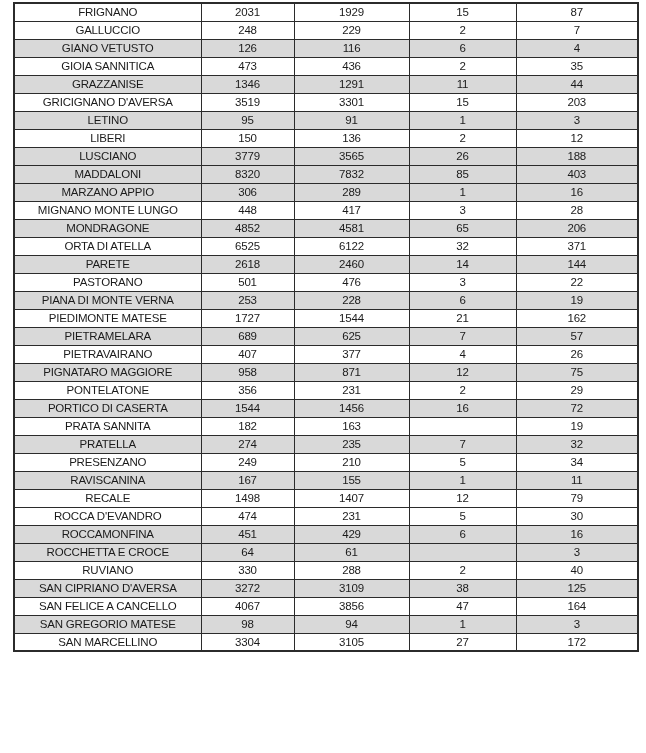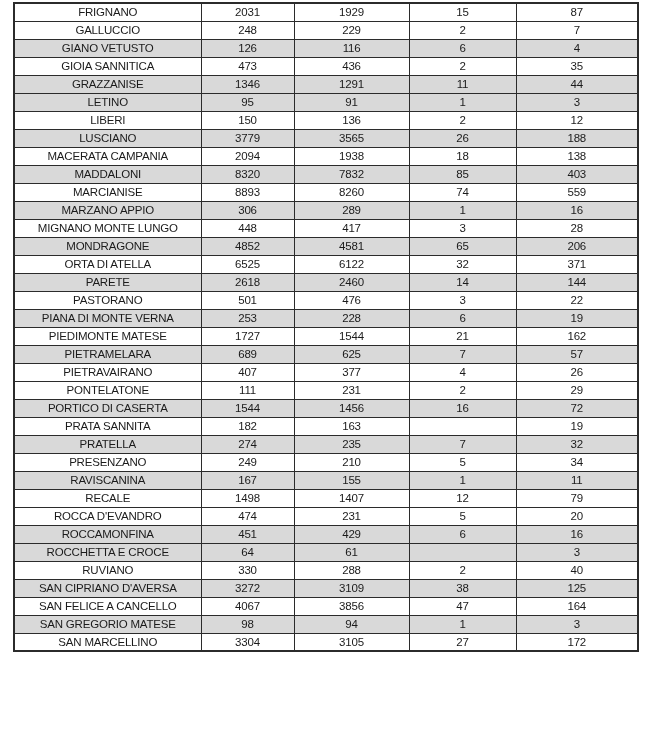--- a/index.html
+++ b/index.html
@@ -92,20 +92,27 @@
         </tr>
 
         <tr class="row shaded">
           <td>GRAZZANISE</td>
           <td>1346</td>
           <td>1291</td>
           <td>11</td>
           <td>44</td>
         </tr>
 
+        <tr class="row">
+          <td>GRICIGNANO D'AVERSA</td>
+          <td>3519</td>
+          <td>3301</td>
+          <td>15</td>
+          <td>203</td>
+        </tr>
 
         <tr class="row shaded">
           <td>LETINO</td>
           <td>95</td>
           <td>91</td>
           <td>1</td>
           <td>3</td>
         </tr>
 
         <tr class="row">
@@ -117,43 +124,29 @@
         </tr>
 
         <tr class="row shaded">
           <td>LUSCIANO</td>
           <td>3779</td>
           <td>3565</td>
           <td>26</td>
           <td>188</td>
         </tr>
 
-        <tr class="row">
-          <td>MACERATA CAMPANIA</td>
-          <td>2094</td>
-          <td>1938</td>
-          <td>18</td>
-          <td>138</td>
-        </tr>
 
         <tr class="row shaded">
           <td>MADDALONI</td>
           <td>8320</td>
           <td>7832</td>
           <td>85</td>
           <td>403</td>
         </tr>
 
-        <tr class="row">
-          <td>MARCIANISE</td>
-          <td>8893</td>
-          <td>8260</td>
-          <td>74</td>
-          <td>559</td>
-        </tr>
 
         <tr class="row shaded">
           <td>MARZANO APPIO</td>
           <td>306</td>
           <td>289</td>
           <td>1</td>
           <td>16</td>
         </tr>
 
         <tr class="row">
@@ -221,24 +214,31 @@
         </tr>
 
         <tr class="row">
           <td>PIETRAVAIRANO</td>
           <td>407</td>
           <td>377</td>
           <td>4</td>
           <td>26</td>
         </tr>
 
+        <tr class="row shaded">
+          <td>PIGNATARO MAGGIORE</td>
+          <td>958</td>
+          <td>871</td>
+          <td>12</td>
+          <td>75</td>
+        </tr>
 
         <tr class="row">
           <td>PONTELATONE</td>
-          <td>111</td>
+          <td>356</td>
           <td>231</td>
           <td>2</td>
           <td>29</td>
         </tr>
 
         <tr class="row shaded">
           <td>PORTICO DI CASERTA</td>
           <td>1544</td>
           <td>1456</td>
           <td>16</td>
@@ -284,21 +284,21 @@
           <td>12</td>
           <td>79</td>
         </tr>
 
 
         <tr class="row">
           <td>ROCCA D'EVANDRO</td>
           <td>474</td>
           <td>231</td>
           <td>5</td>
-          <td>20</td>
+          <td>30</td>
         </tr>
 
         <tr class="row shaded">
           <td>ROCCAMONFINA</td>
           <td>451</td>
           <td>429</td>
           <td>6</td>
           <td>16</td>
         </tr>
 

